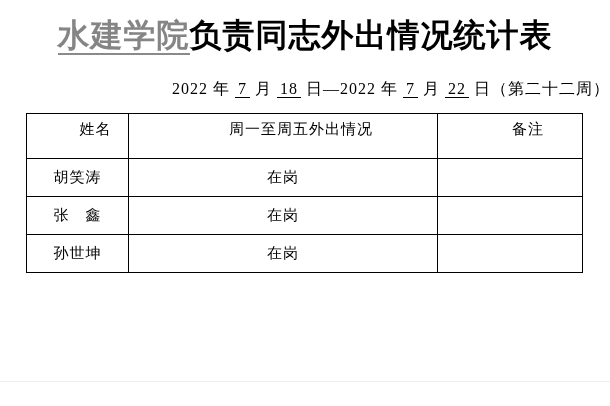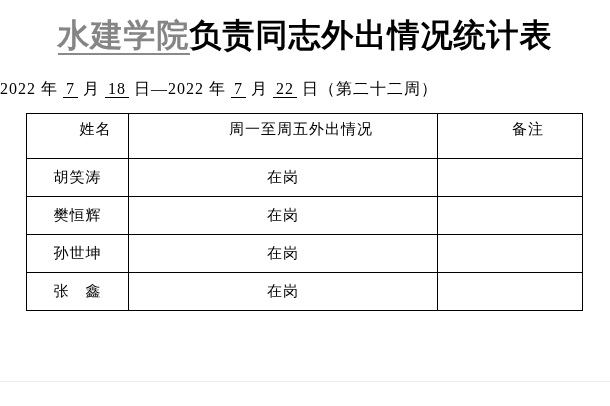--- a/index.html
+++ b/index.html
@@ -26,21 +26,21 @@
     white-space: nowrap;
     letter-spacing: 1px;
   }
   .title .college {
     color: #858585;
     border-bottom: 2px solid #8a8a8a;
     padding-bottom: 0px;
     font-family: Liberation Serif, serif;
   }
   .subtitle {
-    text-align: left;
+    text-align: right;
     font-size: 16px;
     margin-top: 25px;
     letter-spacing: 1px;
     white-space: nowrap;
   }
   .subtitle .u {
     border-bottom: 1px solid #000;
     padding: 0 3px;
   }
   table.att {
@@ -115,31 +115,26 @@
         <th>备注</th>
       </tr>
     </thead>
     <tbody>
       <tr>
         <td>胡笑涛</td>
         <td>在岗</td>
         <td></td>
       </tr>
       <tr>
-        <td>樊恒辉</td>
+        <td>张　鑫</td>
         <td>在岗</td>
         <td></td>
       </tr>
       <tr>
         <td>孙世坤</td>
-        <td>在岗</td>
-        <td></td>
-      </tr>
-      <tr>
-        <td>张　鑫</td>
         <td>在岗</td>
         <td></td>
       </tr>
     </tbody>
   </table>
 
   <div class="page-edge"></div>
 </div>
 
 </body></html>

